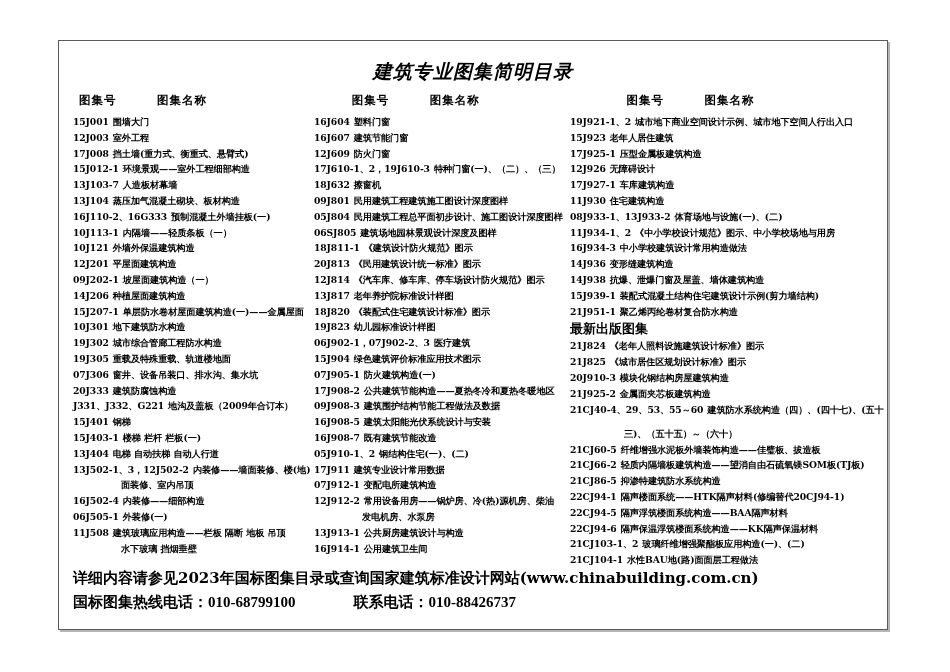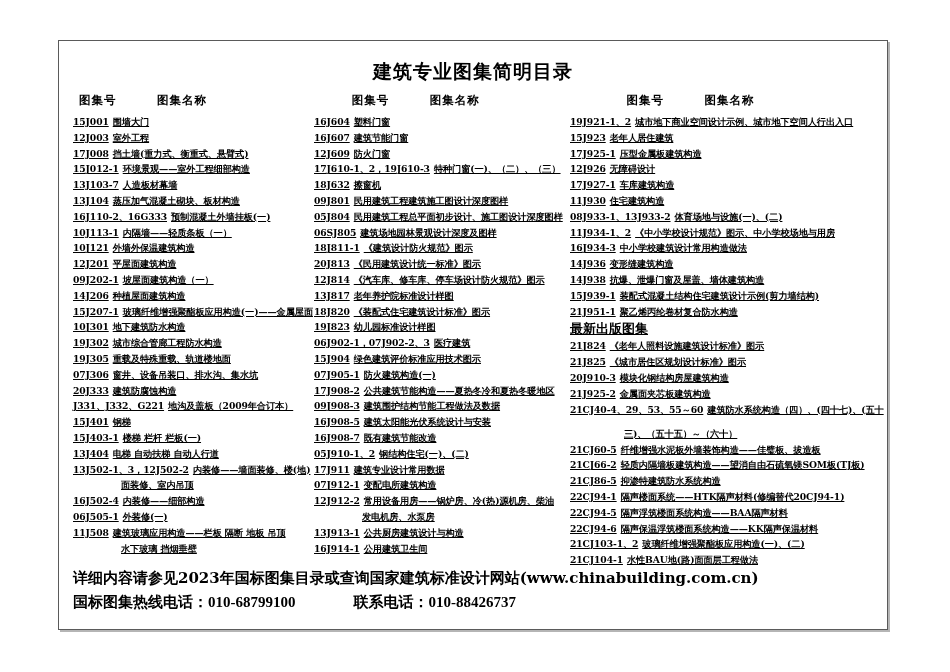--- a/index.html
+++ b/index.html
@@ -26,20 +26,21 @@
     box-shadow: 2px 2px 0 rgba(120,120,120,0.55);
   }
   #title {
     text-align: center;
     font-size: 19px;
     font-weight: 700;
     letter-spacing: 1px;
     margin-top: 18px;
     margin-bottom: 6px;
     font-family: "DejaVu Serif", "Liberation Serif", serif;
+    font-style: italic;
   }
   #headers {
     display: flex;
     margin-top: 8px;
     font-weight: 700;
     font-size: 11.5px;
     font-family: "DejaVu Serif", "Liberation Serif", serif;
     letter-spacing: 1px;
     gap: 45px;
   }
@@ -53,21 +54,20 @@
   .hdr-name { }
 
   #columns {
     display: flex;
     margin-top: 9px;
     font-size: 9px;
     line-height: 1;
   }
   .col {
     box-sizing: border-box;
-    text-decoration: underline;
   }
   .col.c1 { width: 253px; padding-left: 14px; }
   .col.c2 { width: 258px; padding-left: 2px; }
   .col.c3 { width: 305px; padding-left: 0px; }
 
   .entry {
     white-space: nowrap;
     margin-bottom: 6.6px;
     font-size: 9.2px;
     font-family: "DejaVu Serif", "Liberation Serif", serif;
@@ -138,21 +138,21 @@
         <div class="entry"><span class="code">17J008</span><span class="nm">挡土墙(重力式、衡重式、悬臂式)</span></div>
         <div class="entry"><span class="code">15J012-1</span><span class="nm">环境景观——室外工程细部构造</span></div>
         <div class="entry"><span class="code">13J103-7</span><span class="nm">人造板材幕墙</span></div>
         <div class="entry"><span class="code">13J104</span><span class="nm">蒸压加气混凝土砌块、板材构造</span></div>
         <div class="entry"><span class="code">16J110-2、16G333</span><span class="nm">预制混凝土外墙挂板(一)</span></div>
         <div class="entry"><span class="code">10J113-1</span><span class="nm">内隔墙——轻质条板（一）</span></div>
         <div class="entry"><span class="code">10J121</span><span class="nm">外墙外保温建筑构造</span></div>
         <div class="entry"><span class="code">12J201</span><span class="nm">平屋面建筑构造</span></div>
         <div class="entry"><span class="code">09J202-1</span><span class="nm">坡屋面建筑构造（一）</span></div>
         <div class="entry"><span class="code">14J206</span><span class="nm">种植屋面建筑构造</span></div>
-        <div class="entry"><span class="code">15J207-1</span><span class="nm">玻璃纤维增强聚酯板应用构造(一)——金属屋面</span></div>
+        <div class="entry"><span class="code">15J207-1</span><span class="nm">单层防水卷材屋面建筑构造(一)——金属屋面</span></div>
         <div class="entry"><span class="code">10J301</span><span class="nm">地下建筑防水构造</span></div>
         <div class="entry"><span class="code">19J302</span><span class="nm">城市综合管廊工程防水构造</span></div>
         <div class="entry"><span class="code">19J305</span><span class="nm">重载及特殊重载、轨道楼地面</span></div>
         <div class="entry"><span class="code">07J306</span><span class="nm">窗井、设备吊装口、排水沟、集水坑</span></div>
         <div class="entry"><span class="code">20J333</span><span class="nm">建筑防腐蚀构造</span></div>
         <div class="entry"><span class="code">J331、J332、G221</span><span class="nm">地沟及盖板（2009年合订本）</span></div>
         <div class="entry"><span class="code">15J401</span><span class="nm">钢梯</span></div>
         <div class="entry"><span class="code">15J403-1</span><span class="nm">楼梯 栏杆 栏板(一)</span></div>
         <div class="entry"><span class="code">13J404</span><span class="nm">电梯 自动扶梯 自动人行道</span></div>
         <div class="entry"><span class="code">13J502-1、3，12J502-2</span><span class="nm">内装修——墙面装修、楼(地)</span></div>

